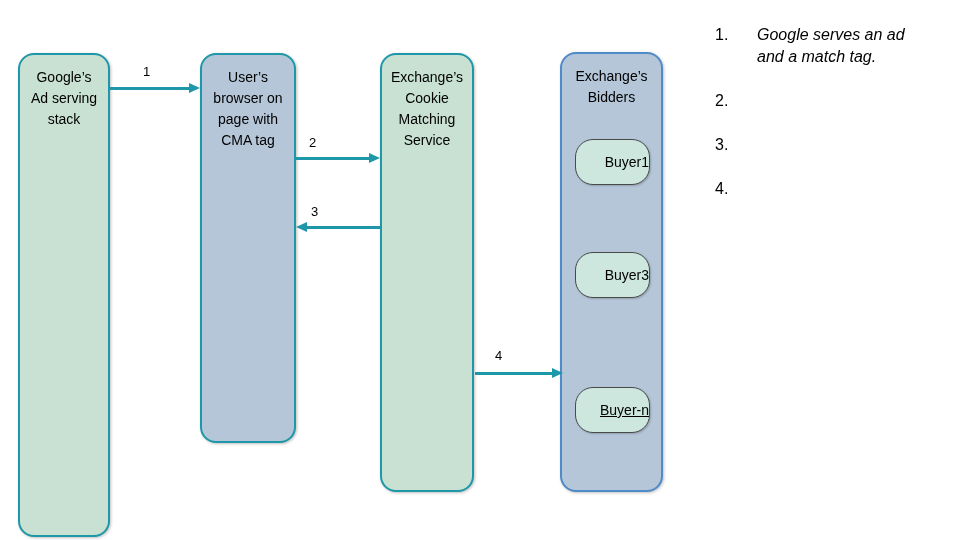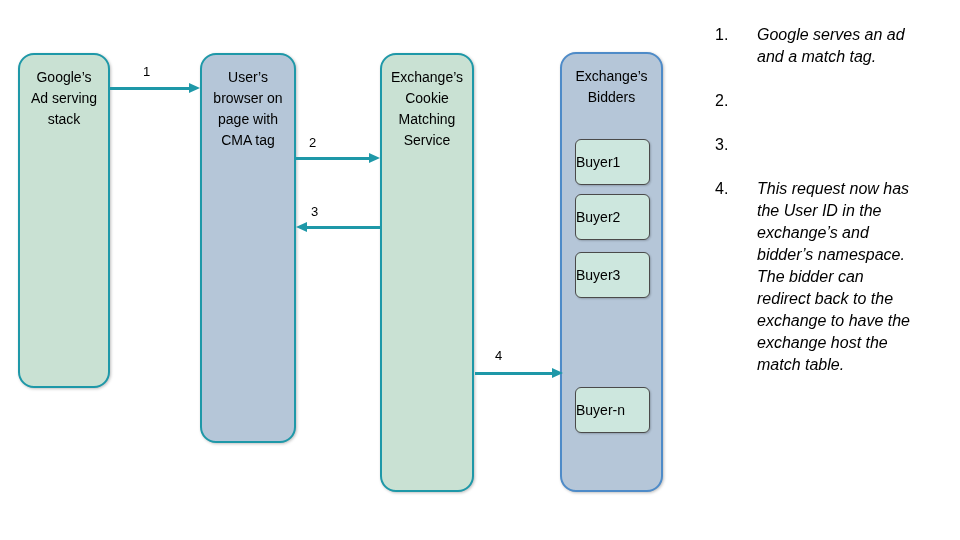--- a/index.html
+++ b/index.html
@@ -29,24 +29,24 @@
     line-height: 21px;
   }
   .buyer {
     position: absolute;
     left: 13px;
     width: 75px;
     height: 46px;
     box-sizing: border-box;
     background: #CDE7DE;
     border: 1.5px solid #4A4A4A;
-    border-radius: 6px;
+    border-radius: 18px;
     display: flex;
     align-items: center;
-    justify-content: flex-start;
+    justify-content: flex-end;
     font-size: 14px;
     box-shadow: 1px 1px 2px rgba(0,0,0,0.2);
   }
   .arrow { position: absolute; height: 12px; }
   .arrow .line { position: absolute; top: 4.5px; height: 3px; background: #1E98A8; }
   .arrow.right .line { left: 0; right: 9px; }
   .arrow.left  .line { left: 9px; right: 0; }
   .arrow .head { position: absolute; top: 1px; width: 0; height: 0;
                  border-top: 5px solid transparent; border-bottom: 5px solid transparent; }
   .arrow.right .head { right: 0; border-left: 11px solid #1E98A8; }
@@ -62,21 +62,21 @@
   }
   .step { display: flex; margin-bottom: 22px; }
   .step-num { flex: none; width: 42px; }
   .step-text { flex: 1; white-space: pre-line; font-style: italic; }
 </style>
 </head>
 <body>
 
 <div class="stage">
 
-  <div class="node green" style="left:18px; top:53px; width:92px; height:335px;">
+  <div class="node green" style="left:18px; top:53px; width:92px; height:484px;">
     <div class="node-label">Google’s
 Ad serving
 stack</div>
   </div>
 
   <div class="node blue" style="left:200px; top:53px; width:96px; height:390px;">
     <div class="node-label">User’s
 browser on
 page with
 CMA tag</div>
@@ -88,27 +88,24 @@
 Matching
 Service</div>
   </div>
 
   <div class="node blue-border" style="left:560px; top:52px; width:103px; height:440px;">
     <div class="node-label">Exchange’s
 Bidders</div>
     <div class="buyer" style="top:85px;">
       <span>Buyer1</span>
     </div>
-    <div class="buyer" style="top:140px;">
-      <span>Buyer2</span>
-    </div>
     <div class="buyer" style="top:198px;">
       <span>Buyer3</span>
     </div>
-    <div class="buyer" style="top:333px;">
+    <div class="buyer" style="top:333px;text-decoration:underline;">
       <span>Buyer-n</span>
     </div>
   </div>
 
   <div class="arrow right" style="left:110px; top:82px; width:90px;">
     <span class="line"></span>
     <span class="head"></span>
   </div>
   <div class="arrow-label" style="left:143px; top:64px;">1</div>
 
@@ -137,25 +134,16 @@
 and a match tag.</span>
     </div>
     <div class="step">
       <span class="step-num">2.</span>
     </div>
     <div class="step">
       <span class="step-num">3.</span>
     </div>
     <div class="step">
       <span class="step-num">4.</span>
-      <span class="step-text">This request now has
-the User ID in the
-exchange’s and
-bidder’s namespace.
-The bidder can
-redirect back to the
-exchange to have the
-exchange host the
-match table.</span>
     </div>
   </div>
 
 </div>
 
 </body></html>

